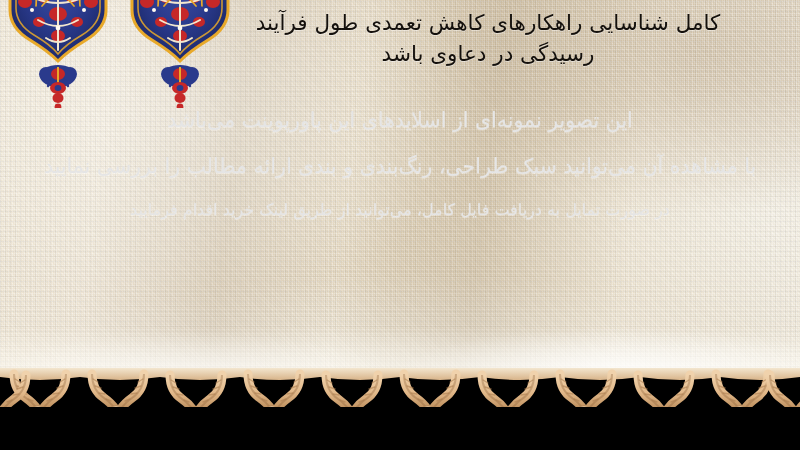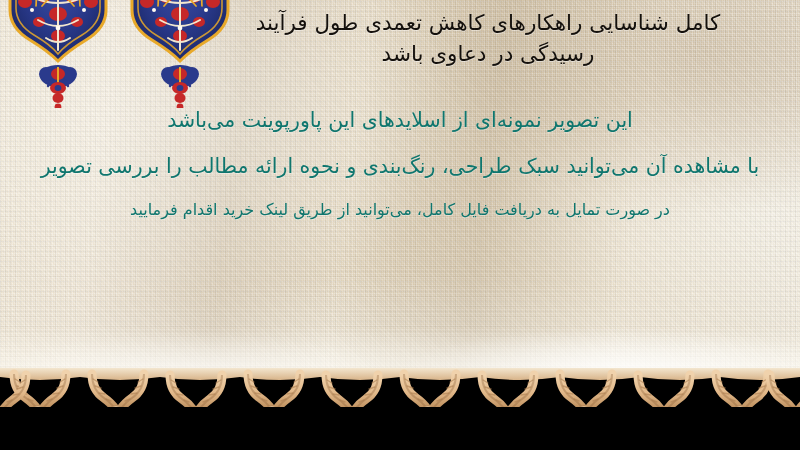--- a/index.html
+++ b/index.html
@@ -108,21 +108,21 @@
     text-shadow:0 1px 0 rgba(255,255,255,0.38);
   }
 
   .body-block {
     position:absolute;
     top:105px; right:8px;
     width:784px;
     direction:rtl;
     text-align:center;
     font-family:"DejaVu Sans", sans-serif;
-    color:#0f766e;
+    color:#e5e5e5;
     text-shadow:0 1px 0 rgba(255,255,255,0.30);
   }
   .body-line { white-space:nowrap; }
   .body-line.l1 { font-size:20.5px; line-height:30px; margin-bottom:16px; }
   .body-line.l2 { font-size:20.5px; line-height:30px; margin-bottom:14px; }
   .body-line.l3 { font-size:16px; line-height:30px; }
 
   
   .fringe-band {
     position:absolute;
@@ -274,21 +274,21 @@
 
   <div class="text-layer">
 
     <div class="title">
       <div>کامل شناسایی راهکارهای کاهش تعمدی طول فرآیند</div>
       <div>رسیدگی در دعاوی باشد</div>
     </div>
 
     <div class="body-block">
       <div class="body-line l1">این تصویر نمونه‌ای از اسلایدهای این پاورپوینت می‌باشد</div>
-      <div class="body-line l2">با مشاهده آن می‌توانید سبک طراحی، رنگ‌بندی و نحوه ارائه مطالب را بررسی تصویر</div>
+      <div class="body-line l2">با مشاهده آن می‌توانید سبک طراحی، رنگ‌بندی و بندی ارائه مطالب را بررسی نمایید</div>
       <div class="body-line l3">در صورت تمایل به دریافت فایل کامل، می‌توانید از طریق لینک خرید اقدام فرمایید</div>
     </div>
 
   </div>
 
   <div class="fringe-band">
     <svg width="800" height="82" viewBox="0 0 800 82" aria-hidden="true">
       <defs>
         <linearGradient id="ropeG" x1="0" y1="0" x2="0" y2="1">
           <stop offset="0%" stop-color="#f0d2ac"></stop>

